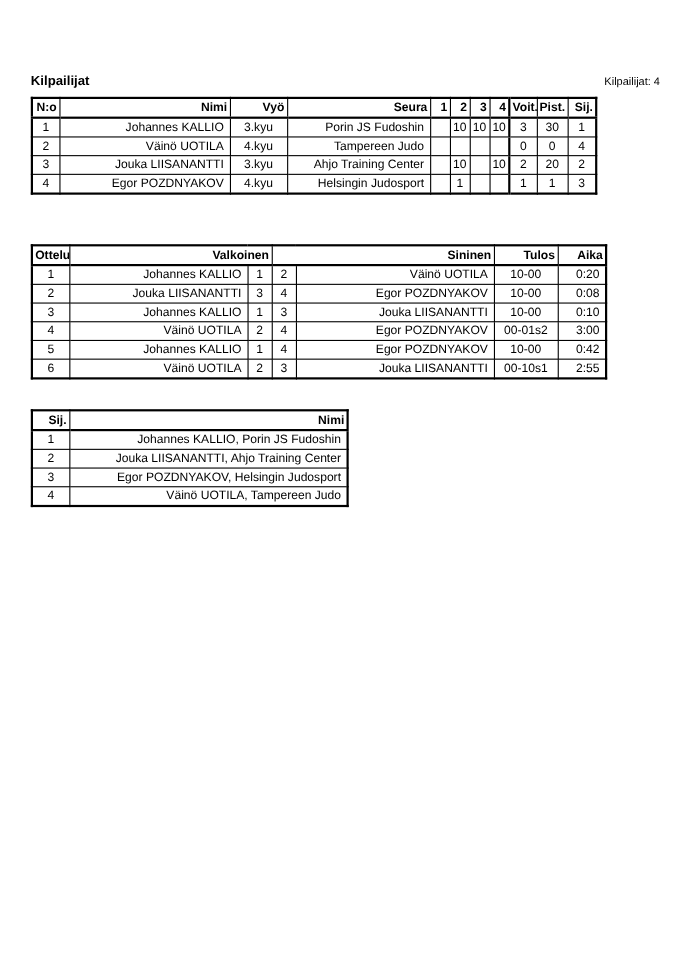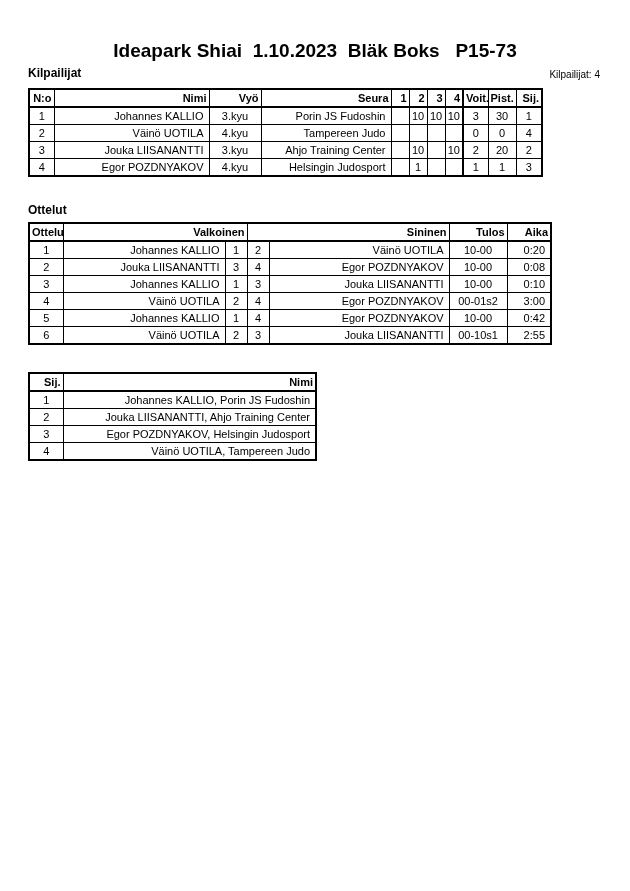--- a/index.html
+++ b/index.html
@@ -64,21 +64,20 @@
   .thick-l { border-left: 2px solid #000 !important; }
   #table-kilpailijat { top: 88px;  left: 28px; width: 507px; }
   #table-ottelut     { top: 222px; left: 28px; width: 522px; }
   #table-tulokset    { top: 372px; left: 28px; width: 287px; }
 </style>
 </head>
 <body>
 
 <div class="page">
 
-  <div class="title">Ideapark Shiai  1.10.2023  Bläk Boks   P15-73</div>
 
   <div class="section-label" id="label-kilpailijat">Kilpailijat</div>
   <div class="count-label">Kilpailijat: 4</div>
 
   <table id="table-kilpailijat">
     <colgroup>
       <col style="width:25px">
         <col style="width:155px">
         <col style="width:52px">
         <col style="width:130px">
@@ -154,21 +153,20 @@
         <td class="c">1</td>
         <td class="c"></td>
         <td class="c"></td>
         <td class="c thick-l">1</td>
         <td class="c">1</td>
         <td class="c">3</td>
       </tr>
     </tbody>
   </table>
 
-  <div class="section-label" id="label-ottelut">Ottelut</div>
 
   <table id="table-ottelut">
     <colgroup>
       <col style="width:34px">
         <col style="width:162px">
         <col style="width:22px">
         <col style="width:22px">
       <col style="width:180px">
         <col style="width:58px">
         <col style="width:44px">

